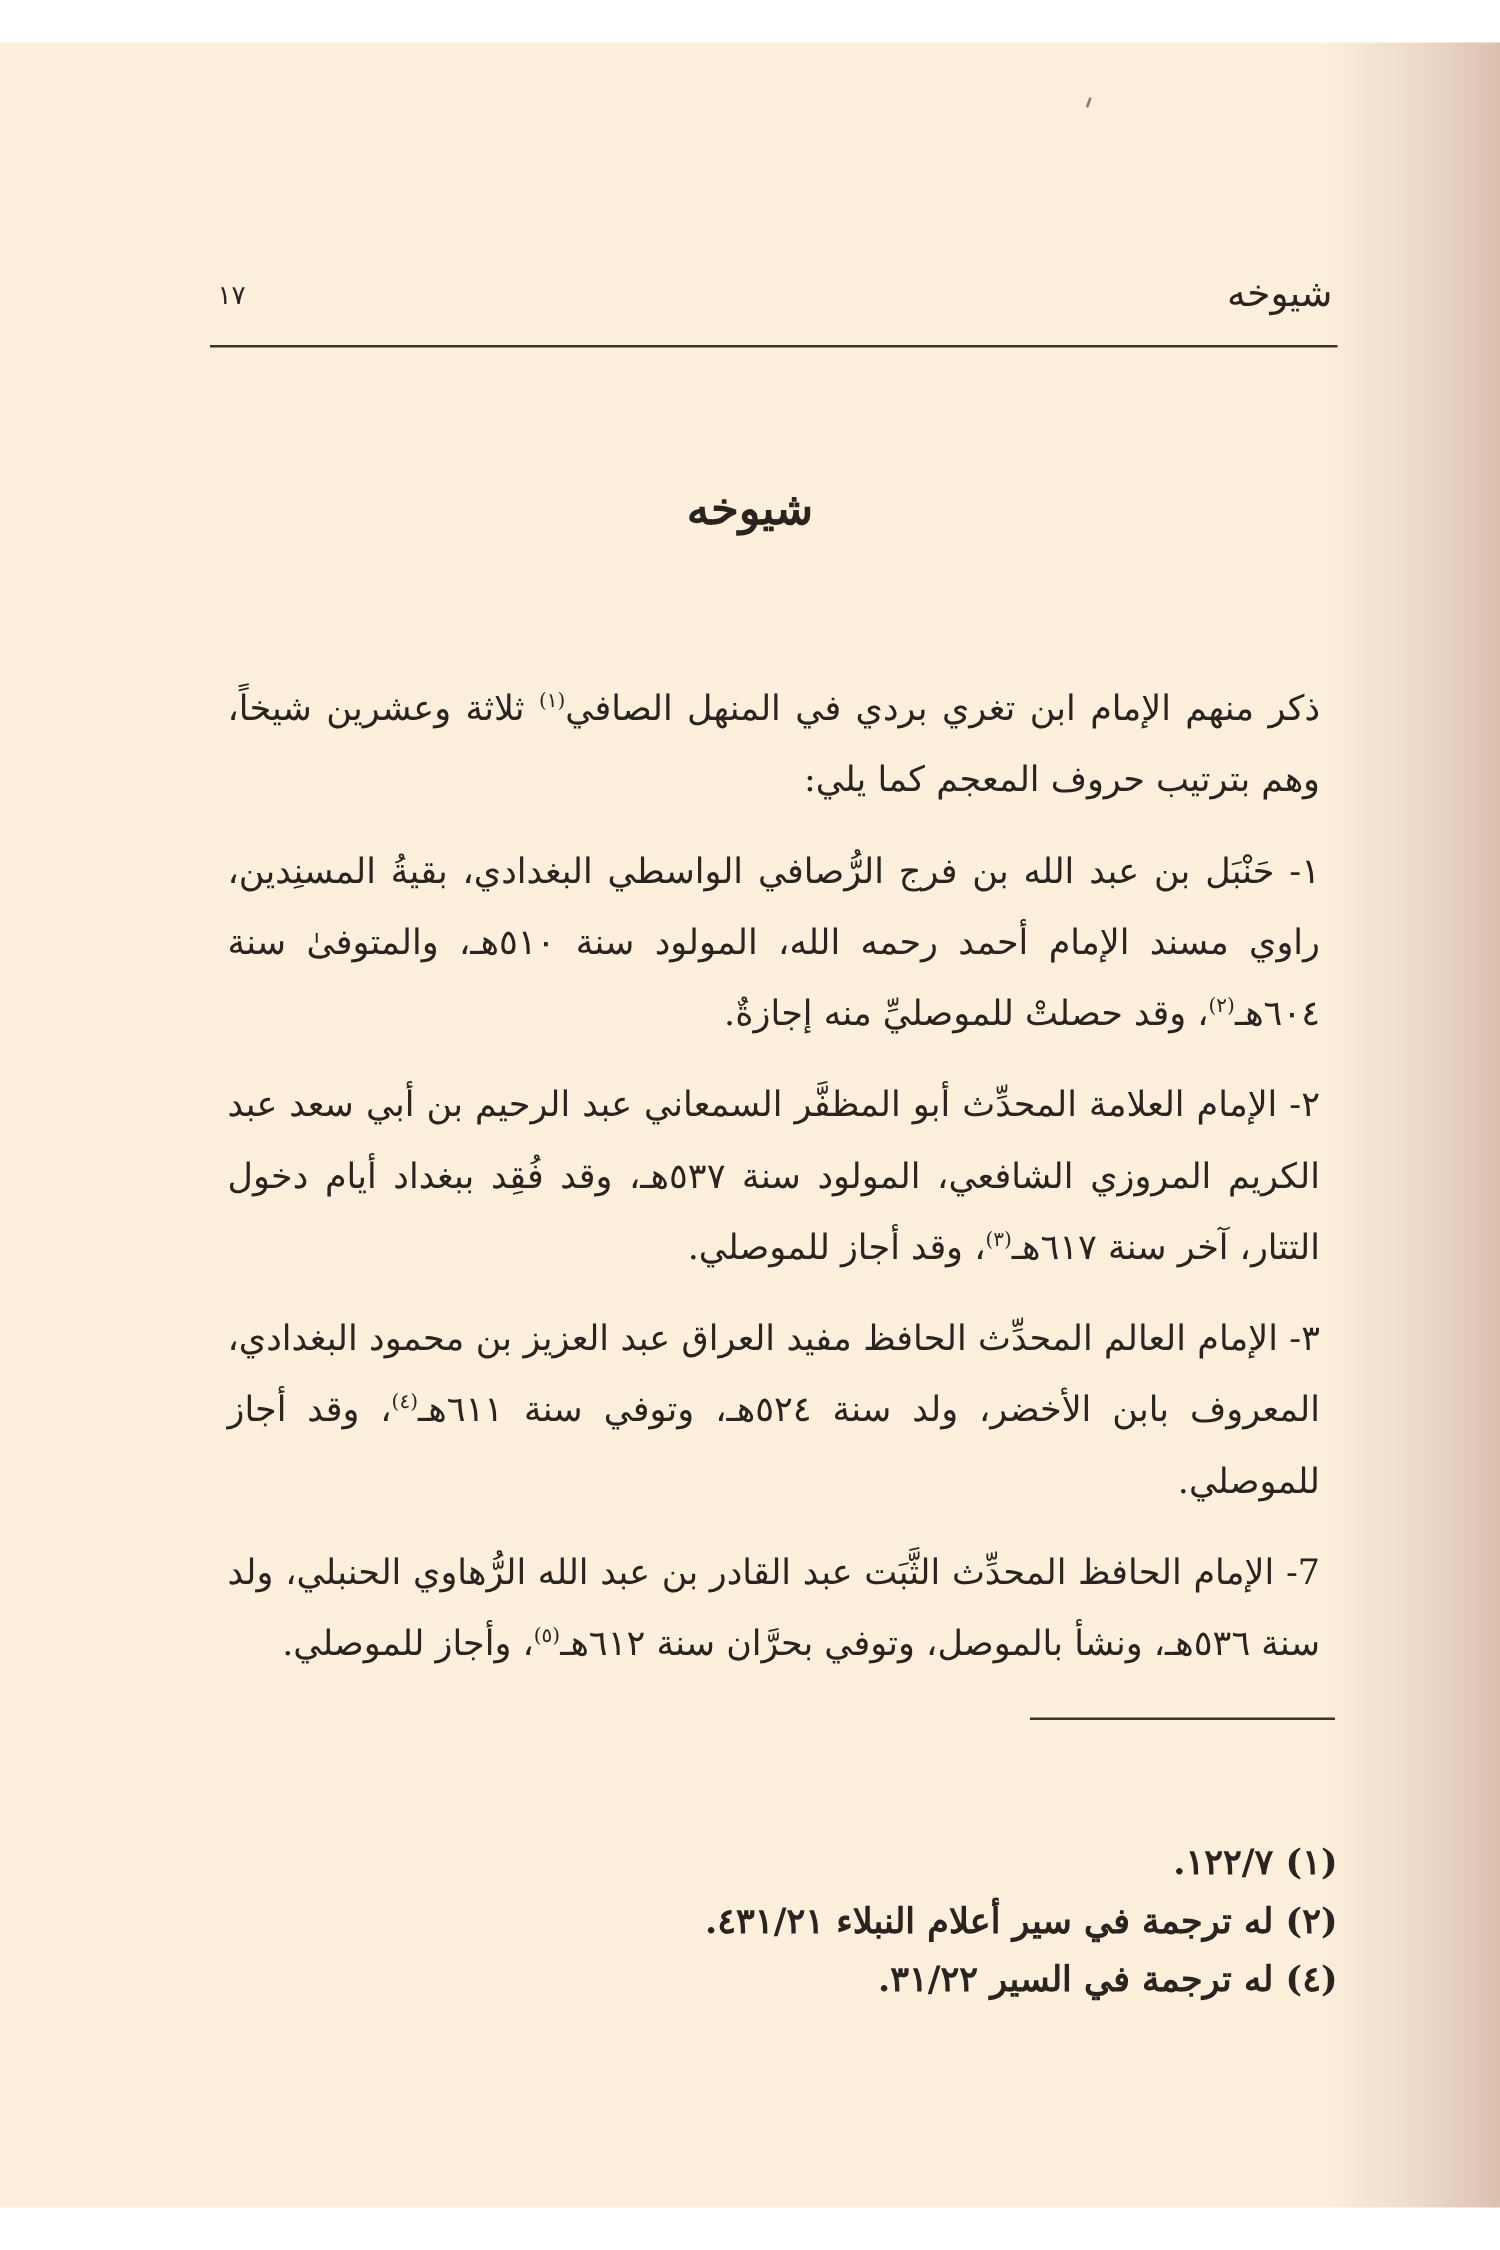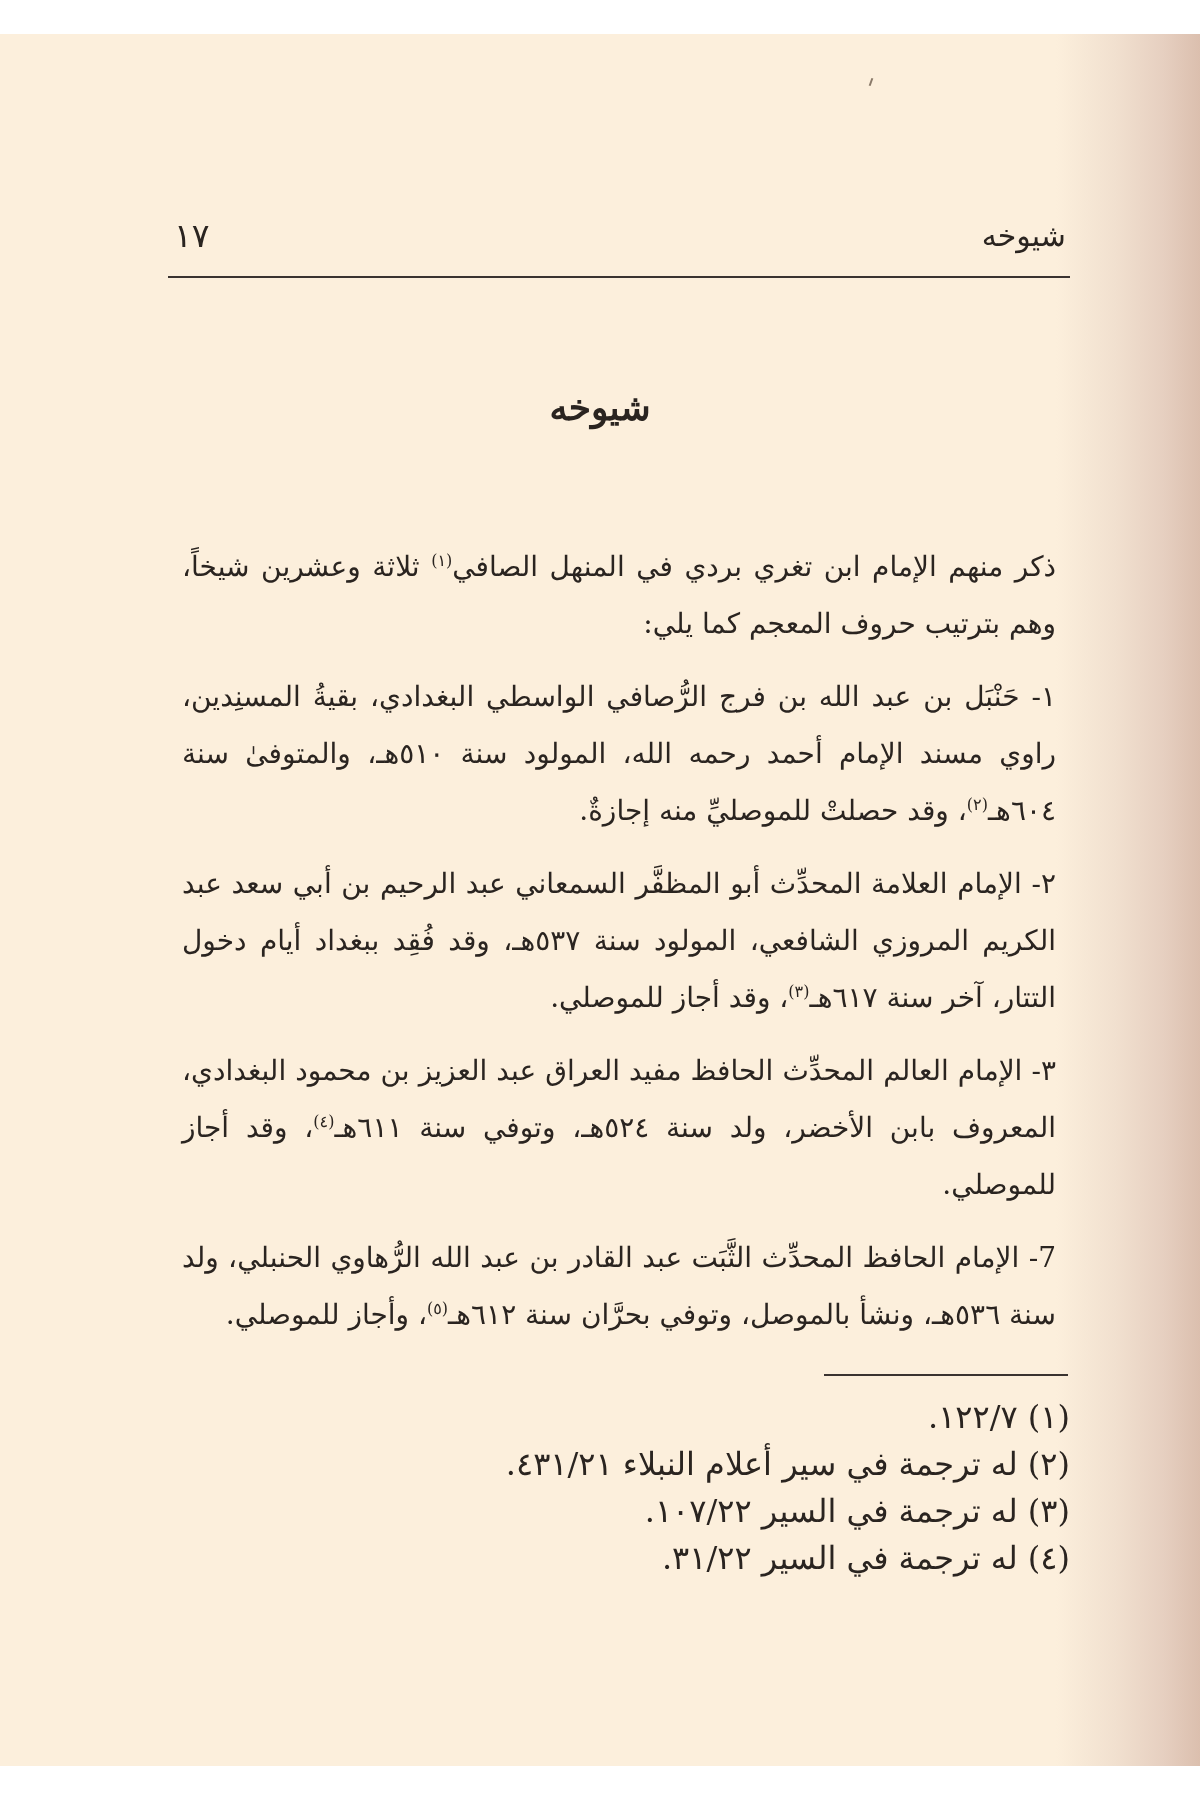--- a/index.html
+++ b/index.html
@@ -39,21 +39,21 @@
       position: absolute;
       right: 4px;
       top: 22px;
       font-size: 30px;
       line-height: 40px;
     }
     .header-page {
       position: absolute;
       left: 6px;
       top: 22px;
-      font-size: 33px;
+      font-size: 21px;
       line-height: 40px;
       direction: ltr;
     }
     .chapter-title {
       position: absolute;
       top: 348px;
       left: 0;
       width: 1200px;
       text-align: center;
       font-size: 36px;
@@ -85,26 +85,27 @@
     .footnote-rule {
       position: absolute;
       top: 1340px;
       right: 132px;
       width: 244px;
       height: 0;
       border-top: 2px solid #3a3330;
     }
     .footnotes {
       position: absolute;
-      top: 1360px;
+      top: 1432px;
       right: 130px;
       width: 900px;
-      font-size: 32px;
+      font-size: 28px;
       line-height: 47px;
       direction: rtl;
+      font-weight: bold;
     }
     .footnote {
       display: block;
     }
     .speck {
       position: absolute;
       top: 44px;
       left: 870px;
       width: 2px;
       height: 8px;
@@ -136,17 +137,16 @@
       <p><span>٣- الإمام العالم المحدِّث الحافظ مفيد العراق عبد العزيز بن محمود البغدادي، المعروف بابن الأخضر، ولد سنة ٥٢٤هـ، وتوفي سنة ٦١١هـ</span><sup class="fn">(٤)</sup><span>، وقد أجاز للموصلي.</span></p>
 
       <p><span>7- الإمام الحافظ المحدِّث الثَّبَت عبد القادر بن عبد الله الرُّهاوي الحنبلي، ولد سنة ٥٣٦هـ، ونشأ بالموصل، وتوفي بحرَّان سنة ٦١٢هـ</span><sup class="fn">(٥)</sup><span>، وأجاز للموصلي.</span></p>
     </div>
 
     <div class="footnote-rule"></div>
 
     <div class="footnotes">
       <span class="footnote">(١) ١٢٢/٧.</span>
       <span class="footnote">(٢) له ترجمة في سير أعلام النبلاء ٤٣١/٢١.</span>
-      <span class="footnote">(٣) له ترجمة في السير ١٠٧/٢٢.</span>
       <span class="footnote">(٤) له ترجمة في السير ٣١/٢٢.</span>
     </div>
   </div>
 </div>
 
 </body></html>

